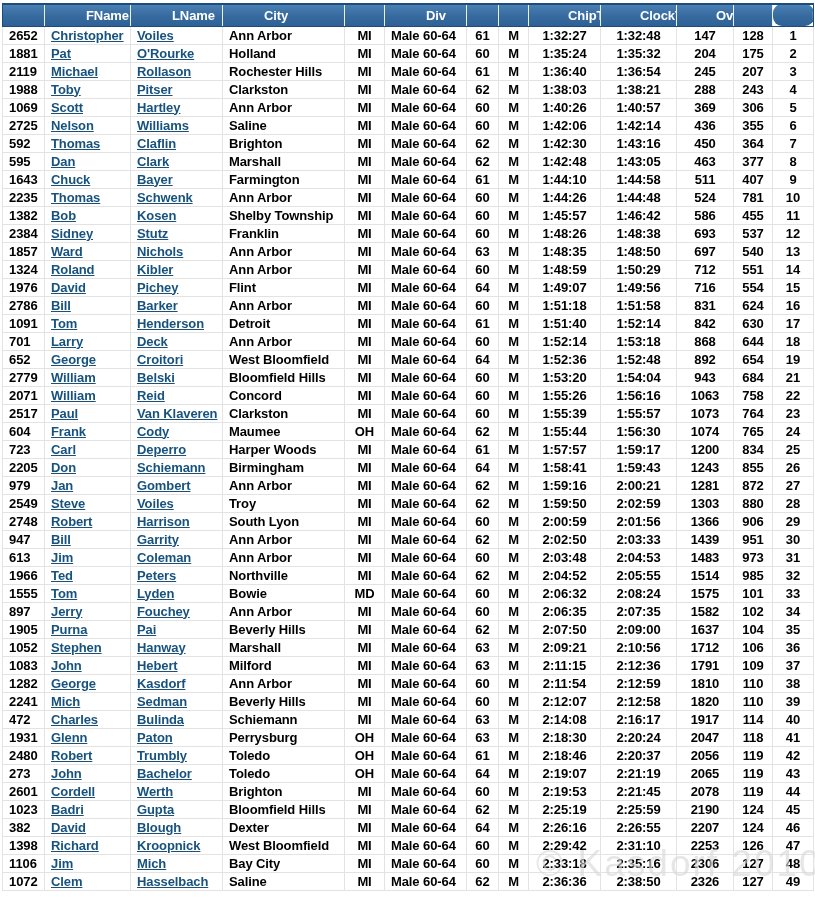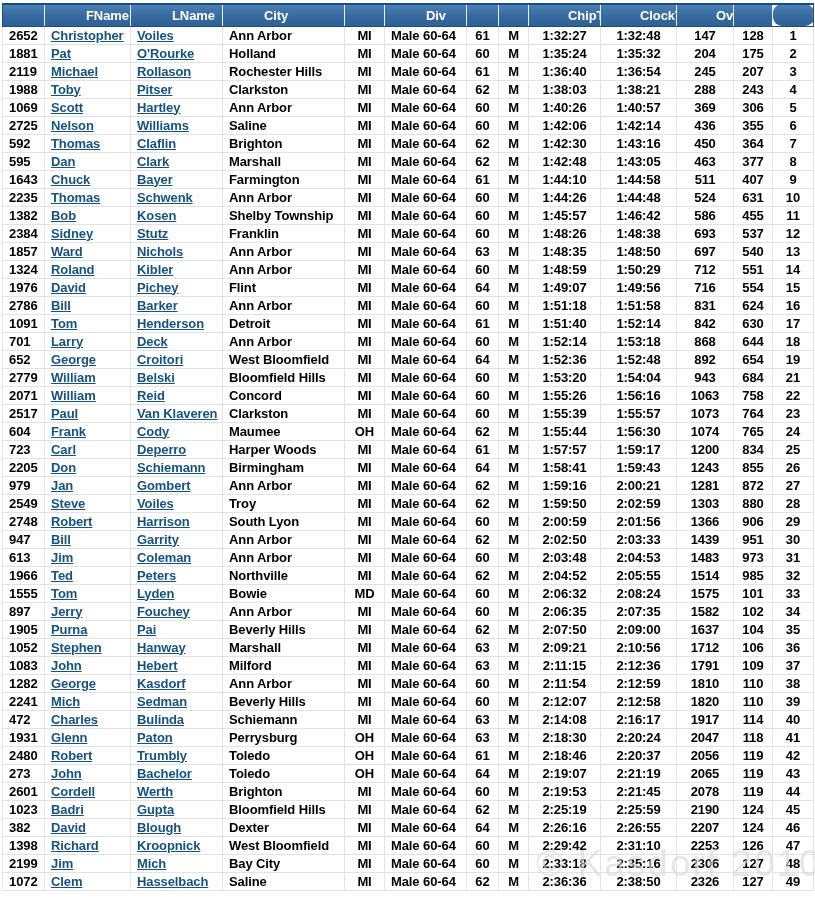--- a/index.html
+++ b/index.html
@@ -254,21 +254,21 @@
           <td class="al-left"><a>Thomas</a></td>
           <td class="al-left"><a>Schwenk</a></td>
           <td class="al-left">Ann Arbor</td>
           <td class="al-center">MI</td>
           <td class="al-left">Male 60-64</td>
           <td class="al-center">60</td>
           <td class="al-center">M</td>
           <td class="al-center">1:44:26</td>
           <td class="al-center">1:44:48</td>
           <td class="al-center">524</td>
-          <td class="al-center">631</td>
+          <td class="al-center">781</td>
           <td class="al-center">10</td>
         </tr>
         <tr>
           <td class="al-left">1382</td>
           <td class="al-left"><a>Bob</a></td>
           <td class="al-left"><a>Kosen</a></td>
           <td class="al-left">Shelby Township</td>
           <td class="al-center">MI</td>
           <td class="al-left">Male 60-64</td>
           <td class="al-center">60</td>
@@ -798,21 +798,21 @@
           <td class="al-left">Male 60-64</td>
           <td class="al-center">60</td>
           <td class="al-center">M</td>
           <td class="al-center">2:29:42</td>
           <td class="al-center">2:31:10</td>
           <td class="al-center">2253</td>
           <td class="al-center">126</td>
           <td class="al-center">47</td>
         </tr>
         <tr>
-          <td class="al-left">2199</td>
+          <td class="al-left">1106</td>
           <td class="al-left"><a>Jim</a></td>
           <td class="al-left"><a>Mich</a></td>
           <td class="al-left">Bay City</td>
           <td class="al-center">MI</td>
           <td class="al-left">Male 60-64</td>
           <td class="al-center">60</td>
           <td class="al-center">M</td>
           <td class="al-center">2:33:18</td>
           <td class="al-center">2:35:16</td>
           <td class="al-center">2306</td>

